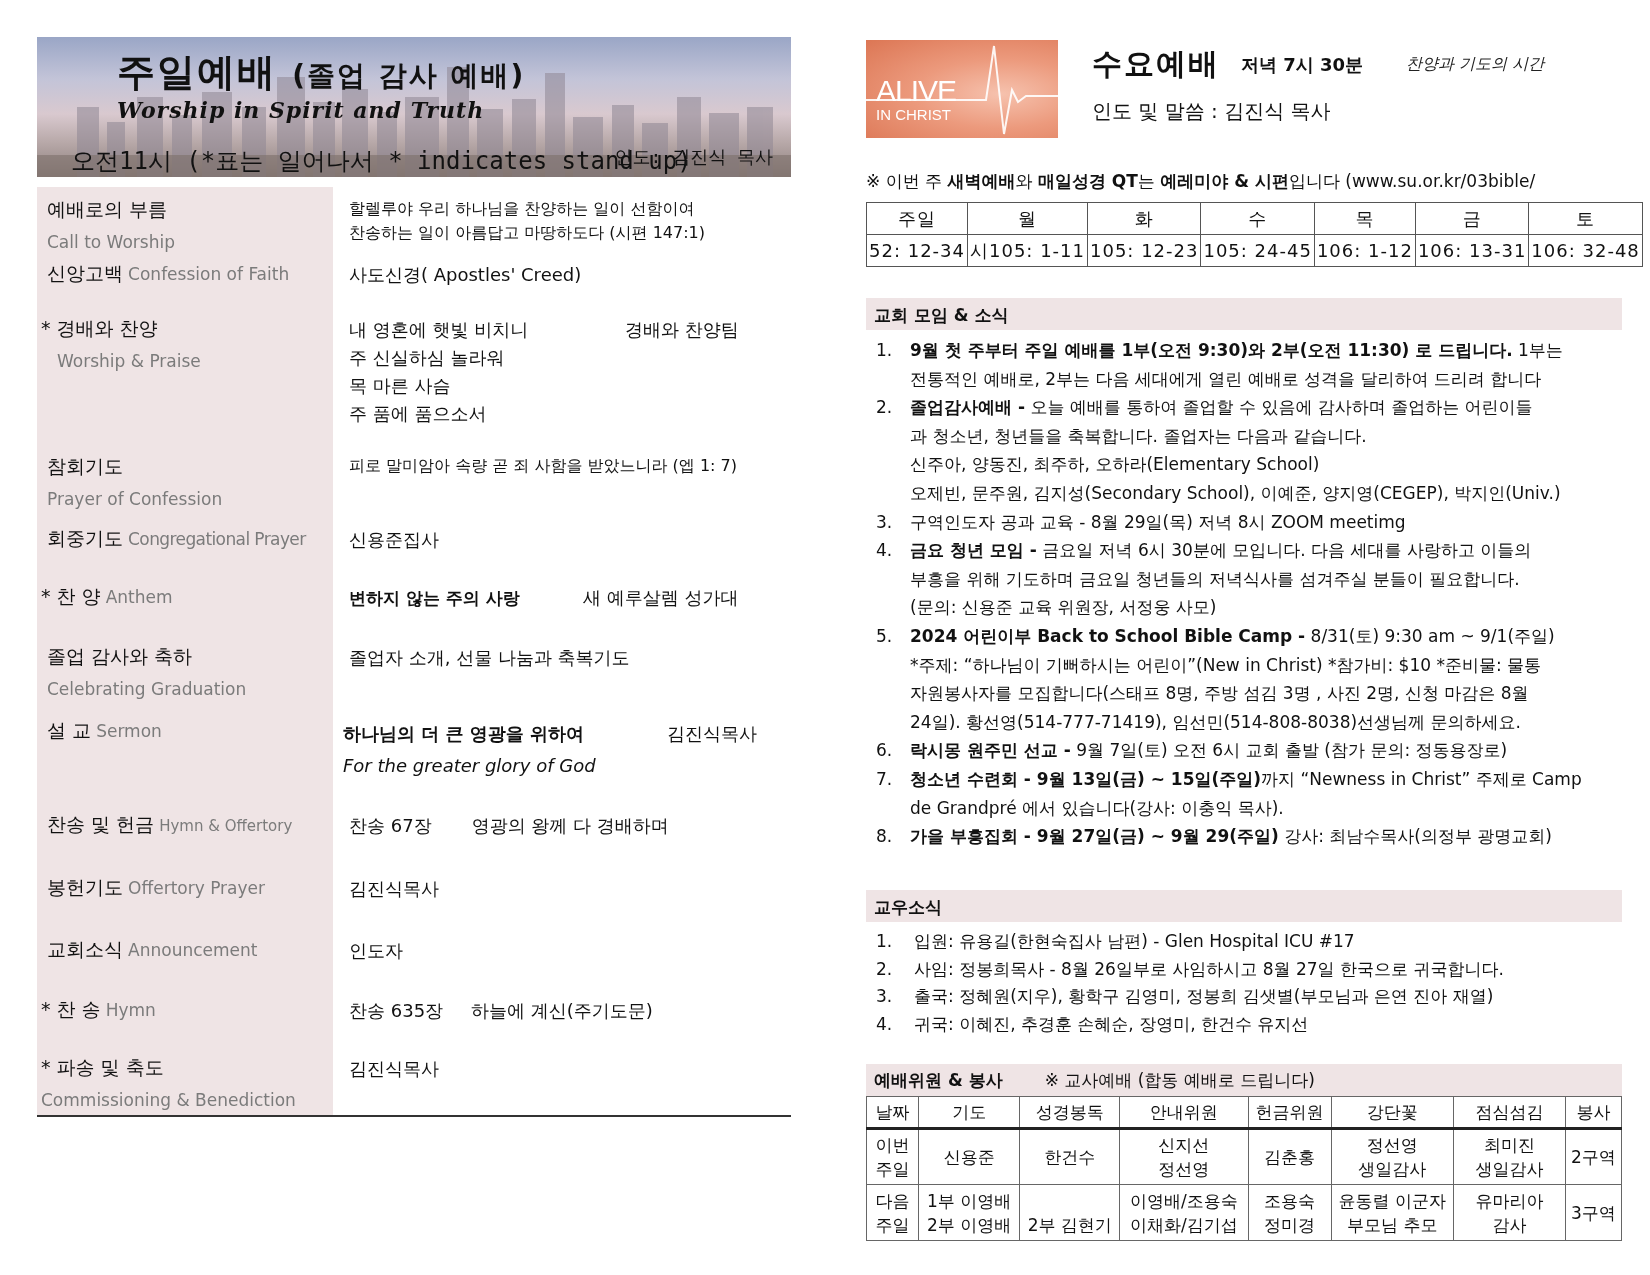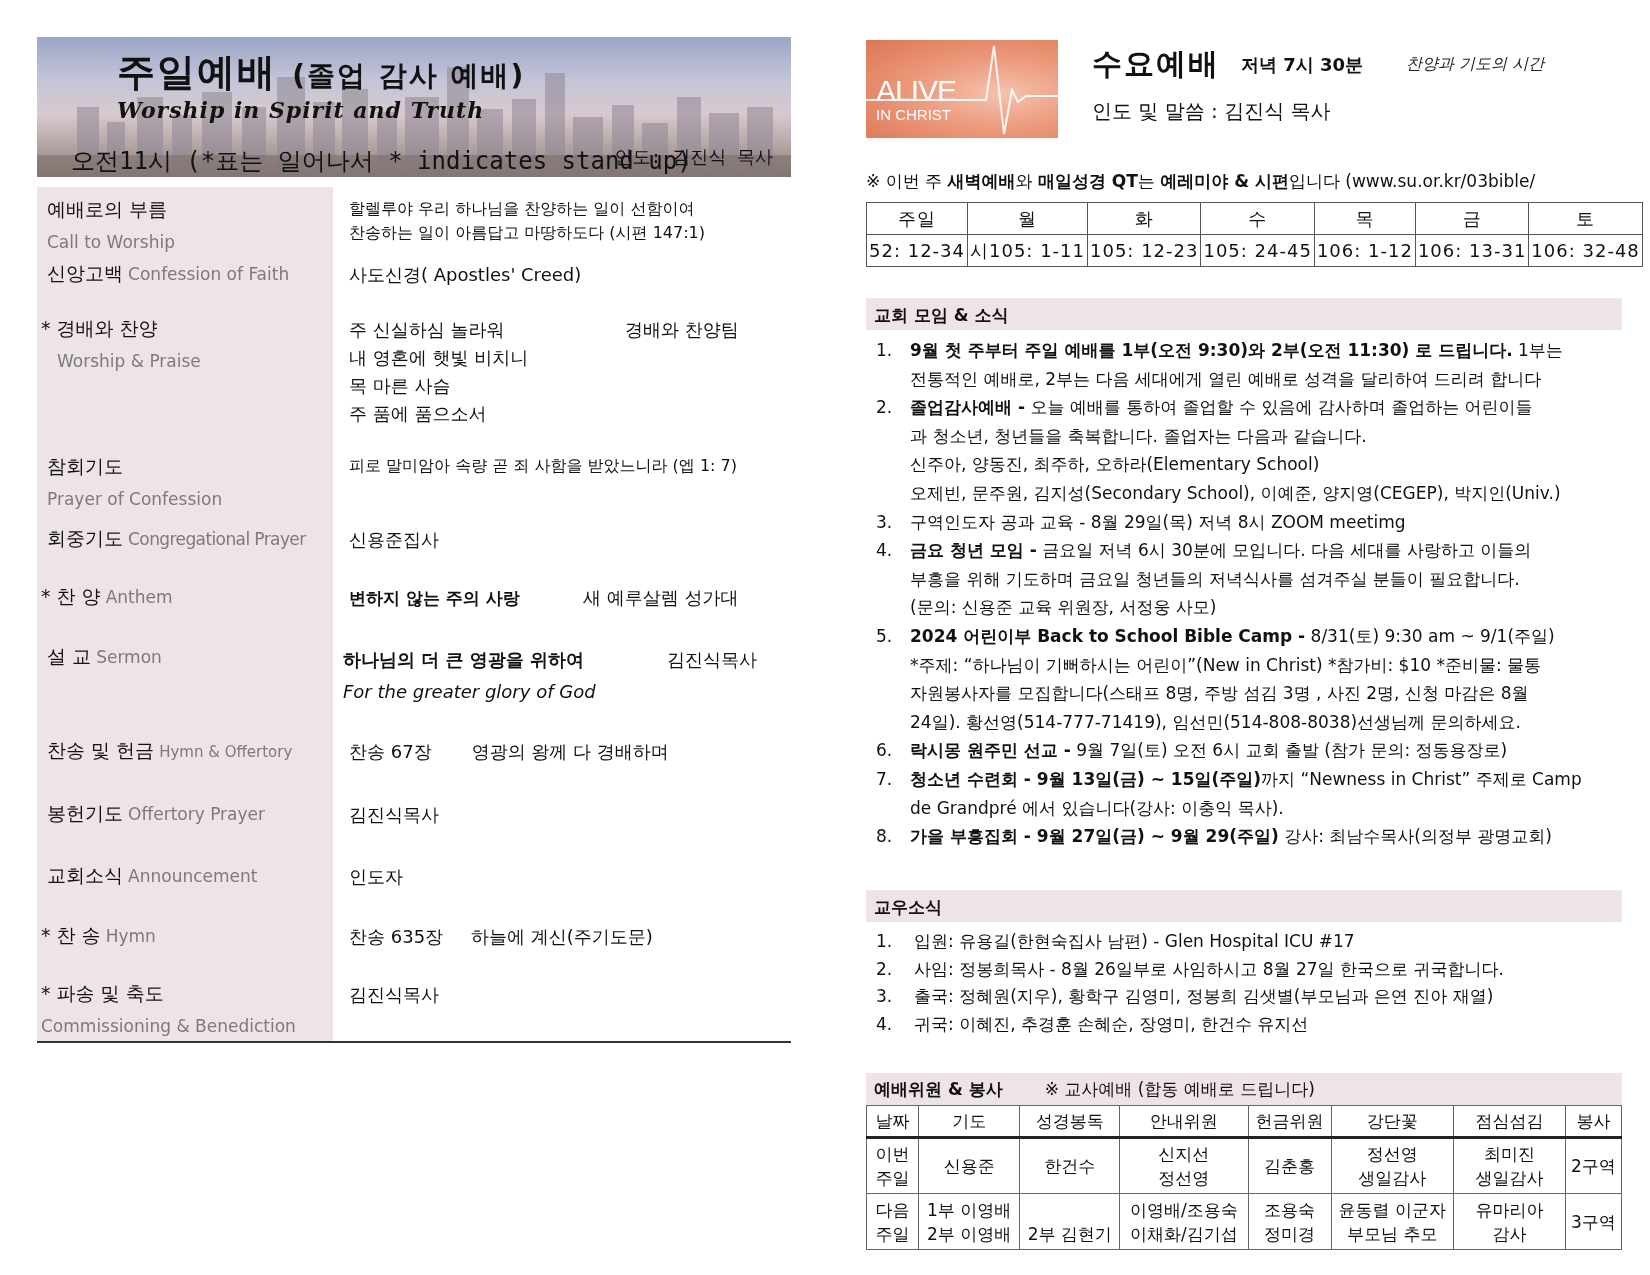--- a/index.html
+++ b/index.html
@@ -71,21 +71,21 @@
   .news-num { width: 44px; flex-shrink: 0; padding-left: 10px; }
   .news-body { flex: 1; white-space: nowrap; }
   .news-body .ln { display: block; }
 
   .member { position: absolute; left: 0; top: 850px; width: 756px; }
   .member-list { list-style: none; margin-top: 6px; }
   .member-list li { display: flex; font-size: 17px; line-height: 27.5px; }
   .member-list .news-num { width: 48px; }
 
   .duty { position: absolute; left: 0; top: 1024px; width: 756px; }
-  .duty-head { background: #efe4e5; font-size: 17px; padding: 5px 8px; height: 32px; white-space: nowrap; margin-top: 9px; }
+  .duty-head { background: #efe4e5; font-size: 17px; padding: 5px 8px; height: 32px; white-space: nowrap; }
   .duty-head .note { font-weight: normal; margin-left: 42px; }
   .duty-table { width: 756px; border-collapse: collapse; }
   .duty-table td { border: 1.5px solid #666; text-align: center; font-size: 17px; line-height: 24px; padding: 2px 2px; white-space: nowrap; }
   .duty-table tr.hdr td { height: 32px; border-bottom: 3px solid #222; }
   .duty-table tr.r td { height: 56px; }
 </style>
 </head>
 <body>
 
 <div class="left">
@@ -145,22 +145,22 @@
           <div>사도신경( Apostles' Creed)</div>
         </div>
     </div>
 
     <div class="order-row" style="height:136px;padding-top:8px">
       <div class="order-label" style="padding-left:4px">
           <div class="lbl-ko"><span>* </span><span>경배와 찬양</span></div>
           <div class="lbl-en" style="padding-left:16px">Worship &amp; Praise</div>
         </div>
       <div class="order-content" style="position:relative">
+        <div>내 영혼에 햇빛 비치니</div>
         <div>주 신실하심 놀라워</div>
-        <div>내 영혼에 햇빛 비치니</div>
         <div>목 마른 사슴</div>
         <div>주 품에 품으소서</div>
         <div style="position:absolute;left:292px;top:0">경배와 찬양팀</div>
       </div>
     </div>
 
     <div class="order-row" style="height:72px;padding-top:10px">
       <div class="order-label">
           <div class="lbl-ko">참회기도</div>
           <div class="lbl-en">Prayer of Confession</div>
@@ -179,20 +179,29 @@
 
 
     <div class="order-row" style="height:62px;padding-top:8px">
       <div class="order-label" style="padding-left:4px"><span class="lbl-ko"><span>* </span><span>찬 양</span></span> <span class="lbl-en">Anthem</span></div>
       <div class="order-content" style="position:relative">
         <span class="bold" style="font-size:17px">변하지 않는 주의 사랑</span>
         <span style="position:absolute;left:250px;top:0">새 예루살렘 성가대</span>
       </div>
     </div>
 
+    <div class="order-row" style="height:74px;padding-top:6px">
+      <div class="order-label">
+          <div class="lbl-ko">졸업 감사와 축하</div>
+          <div class="lbl-en">Celebrating Graduation</div>
+        </div>
+      <div class="order-content">
+          <div>졸업자 소개, 선물 나눔과 축복기도</div>
+        </div>
+    </div>
 
     <div class="order-row" style="height:92px;padding-top:6px">
       <div class="order-label"><span class="lbl-ko">설 교</span> <span class="lbl-en">Sermon</span></div>
       <div class="order-content" style="position:relative;padding-left:10px;line-height:32px">
         <div class="bold">하나님의 더 큰 영광을 위하여</div>
         <div class="ital">For the greater glory of God</div>
         <span style="position:absolute;left:334px;top:0">김진식목사</span>
       </div>
     </div>
 

